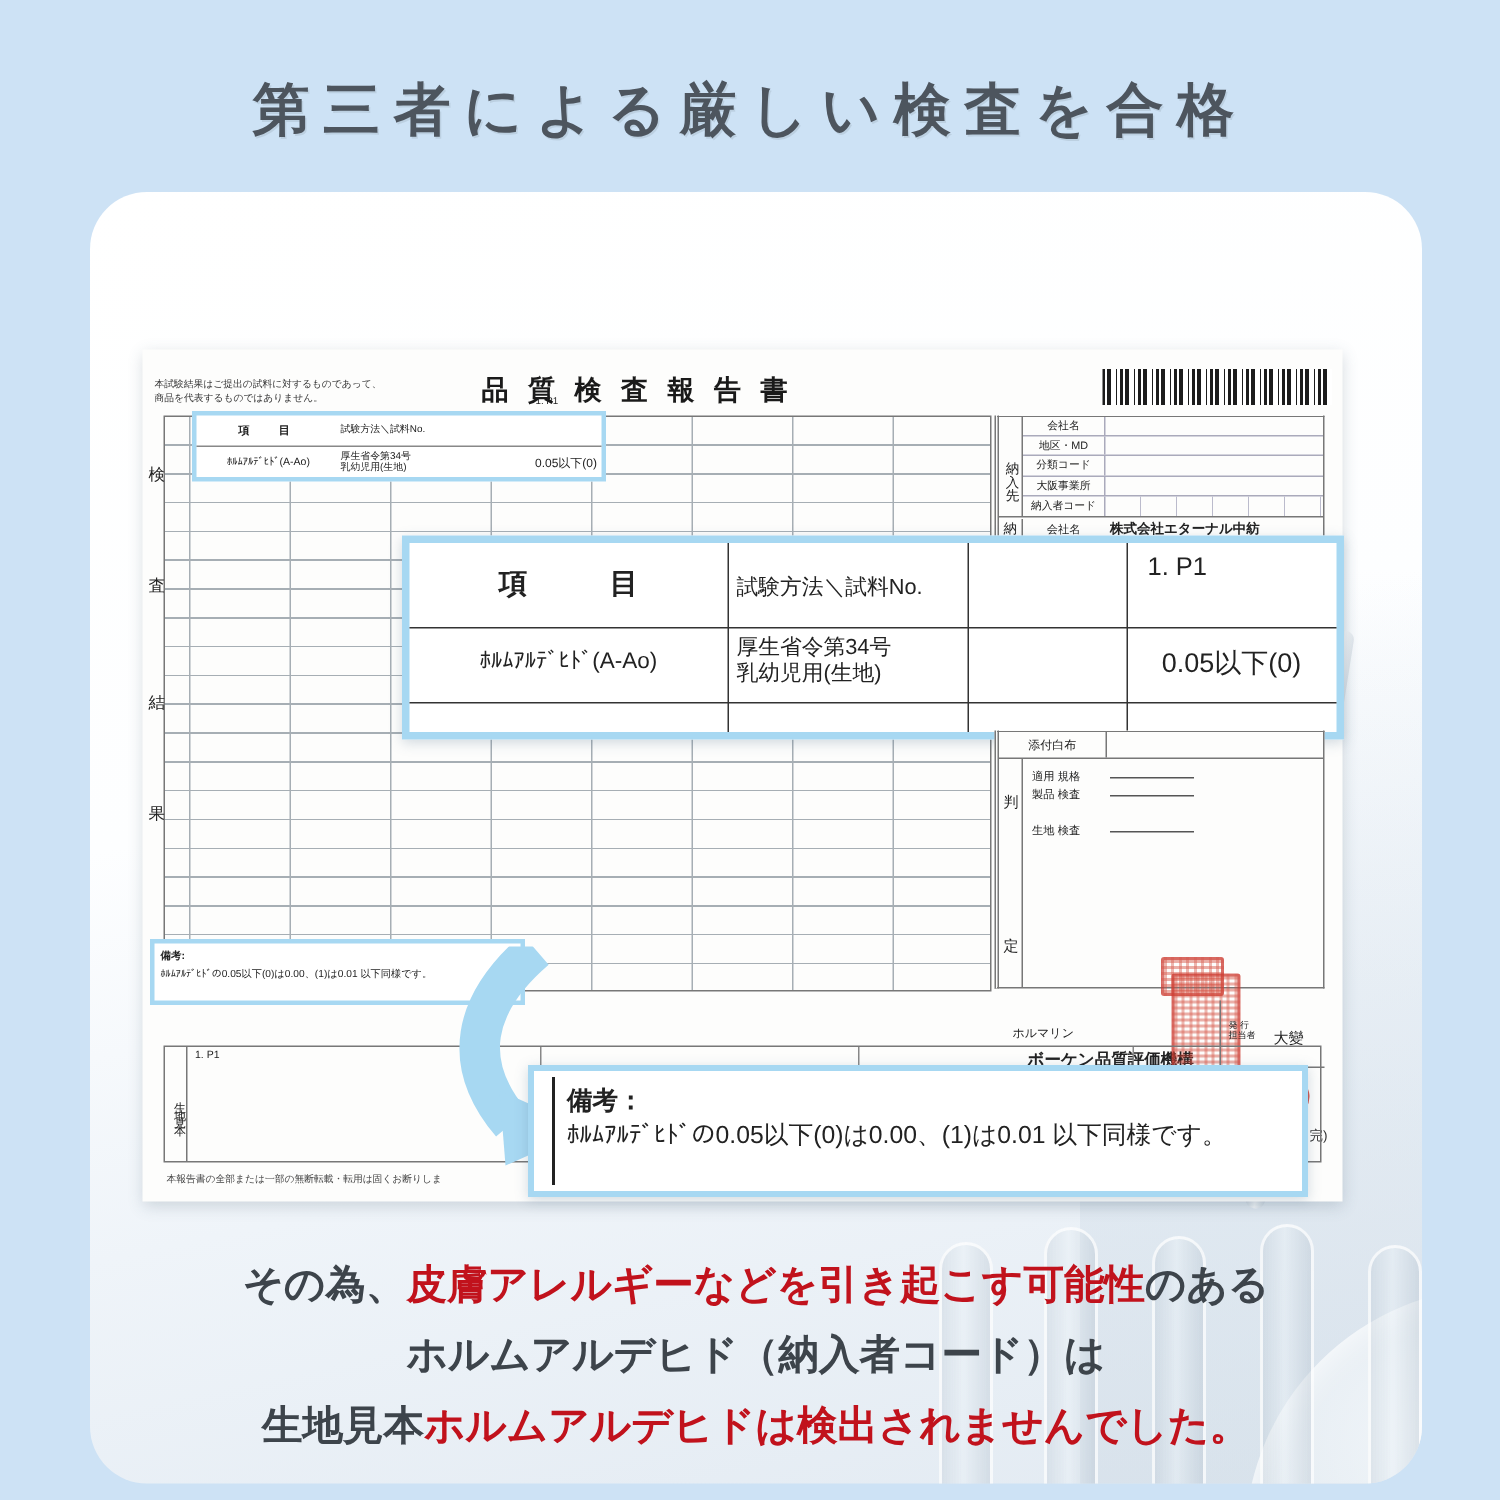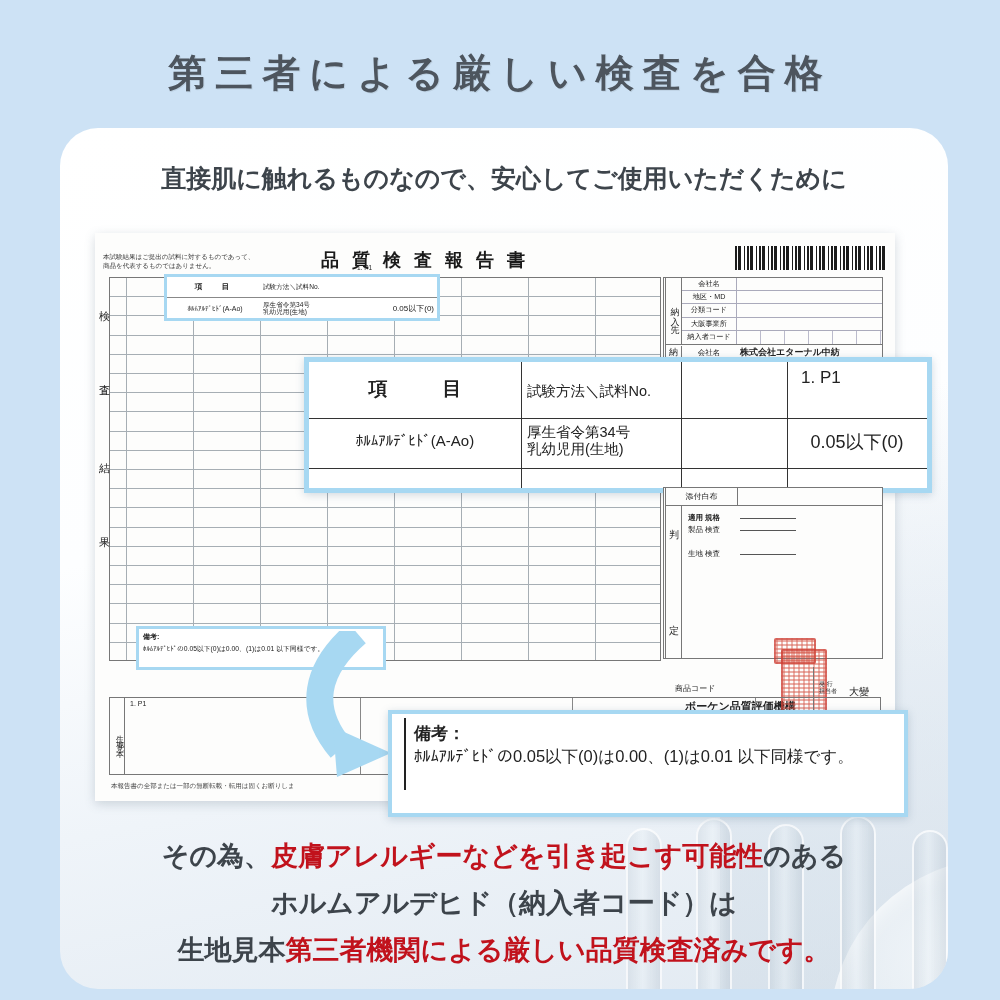--- a/index.html
+++ b/index.html
@@ -53,21 +53,21 @@
   .doc-title { left:226px; top:15px; font-size:18px; font-weight:bold;
     letter-spacing:13px; color:#1a1a1a; white-space:nowrap; }
   .barcode { left:640px; top:13px; width:153px; height:24px;
     background:repeating-linear-gradient(90deg,#1c1c1c 0 2px,#fff 2px 3px,#1c1c1c 3px 6px,#fff 6px 9px,#1c1c1c 9px 10px,#fff 10px 12px); }
 
   .grid { left:14px; top:44px; width:552px; height:384px; border:1px solid #777;
     background:repeating-linear-gradient(180deg,transparent 0 18.2px,#a6aeb4 18.2px 19.2px); }
   .gv { position:absolute; top:0; width:1px; height:100%; background:#a6aeb4; }
   .rowlab { position:absolute; left:4px; font-size:11px; color:#222; }
 
-  .hl-box { border:3px solid #a7d8f2; background:#fff; position:absolute;margin-left:36px; }
+  .hl-box { border:3px solid #a7d8f2; background:#fff; position:absolute; }
   .mini-callout { left:33px; top:41px; width:276px; height:47px; display:flex; flex-direction:column; }
   .mini-r { display:flex; flex:1; align-items:center; }
   .mini-r.hd { border-bottom:1px solid #888; }
   .m-c1 { width:96px; text-align:center; font-size:7.5px; font-weight:bold; letter-spacing:6px; }
   .m-c1b { width:96px; text-align:center; font-size:7px; }
   .m-c2 { width:80px; font-size:6.6px; line-height:7.5px; }
   .m-c3 { width:44px; }
   .m-c4 { flex:1; font-size:8px; text-align:right; padding-right:3px; }
   .sample-tiny { left:262px; top:31px; font-size:6.5px; }
 
@@ -135,39 +135,38 @@
   .boken { position:absolute; left:36px; top:8px; width:182px; height:62px;
     background:repeating-linear-gradient(135deg,#f8e9e9 0 3px,#f3dcdc 3px 5px);
     display:flex; align-items:center; justify-content:center; }
   .boken span { font-size:21px; font-weight:bold; font-style:italic; color:#1c3fa0; letter-spacing:1px; }
   .strip-v { position:absolute; top:0; width:1px; height:100%; background:#888; }
   .footnote { left:16px; top:549px; font-size:6.5px; color:#444; white-space:nowrap; }
   .footfrag { left:398px; top:549px; font-size:6.5px; color:#444; }
 
   .arrow-svg { left:150px; top:398px; width:160px; height:170px; z-index:5; }
 
-  .callout2 { left:257px; top:477px; width:520px; height:107px; border-width:4px;
+  .callout2 { left:257px; top:477px; width:520px; height:88px; border-width:4px;
     box-shadow:0 2px 8px rgba(80,110,140,0.25); z-index:6; }
   .c2-line { position:absolute; left:12px; top:4px; width:2px; height:72px; background:#222; }
   .c2-lab { position:absolute; left:22px; top:8px; font-size:17px; font-weight:bold; }
   .c2-txt { position:absolute; left:22px; top:32px; font-size:16.5px; white-space:nowrap; }
 
   
   .conclusion { position:absolute; left:0; top:710px; width:888px; text-align:center;
     font-weight:bold; font-size:27px; color:#3d444b; z-index:4; }
   .conclusion div { margin-bottom:11px; }
   .red { color:#c1121c; }
 </style>
 </head>
 <body>
 
 <div class="page-title">第三者による厳しい検査を合格</div>
 
 <div class="card">
-  <div class="intro l1">直接肌に触れるものなので、安心してご使用いただくために</div>
 
   <div class="wash"></div>
   <div class="tube-diagonal"></div>
   <div class="flask"></div>
   <div class="tubes">
     <div class="tube" style="left:8px;  top:14px;"></div>
     <div class="tube" style="left:78px; top:4px;"></div>
     <div class="tube" style="left:150px;top:10px;"></div>
     <div class="tube" style="left:222px;top:2px;"></div>
     <div class="tube" style="left:294px;top:16px; height:250px;"></div>
@@ -268,38 +267,38 @@
 
     <div class="abs attach">
       <div class="att-hd">
           <span class="lab">添付白布</span>
         </div>
       <div class="att-body">
         <div class="att-side">
           <span style="top:22px;">判</span>
           <span style="top:118px;">定</span>
         </div>
-        <div class="att-row" style="top:4px;font-weight:bold;">
+        <div class="att-row" style="top:4px;">
             <span class="lab">適用 規格</span>
             <span class="dash"></span>
           </div>
         <div class="att-row" style="top:16px;">
             <span class="lab">製品 検査</span>
             <span class="dash"></span>
           </div>
         <div class="att-row" style="top:40px;">
             <span class="lab">生地 検査</span>
             <span class="dash"></span>
           </div>
         <div class="stamp-sq" style="left:108px; top:132px; width:42px; height:26px;"></div>
       </div>
     </div>
 
     <div class="issuer">
-      <div class="abs iss-org1">商品コード</div>
+      <div class="abs iss-org1">ホルマリン</div>
       <div class="abs iss-org2">ボーケン品質評価機構</div>
       <div class="abs iss-org3">大阪事業所</div>
       <div class="stamp-sq" style="left:118px; top:-10px; width:46px; height:66px;"></div>
       <div class="iss-div"></div>
       <div class="iss-h"></div>
       <div class="iss-lab" style="left:156px; top:22px;">
         <span>発 行</span><br>
         <span>担当者</span>
       </div>
       <div class="iss-name">大變</div>
@@ -331,15 +330,15 @@
     <div class="hl-box callout2">
       <div class="c2-line"></div>
       <div class="c2-lab">備考：</div>
       <div class="c2-txt">ﾎﾙﾑｱﾙﾃﾞﾋﾄﾞの0.05以下(0)は0.00、(1)は0.01  以下同様です。</div>
     </div>
   </div>
 
   <div class="conclusion">
     <div><span>その為、</span><span class="red">皮膚アレルギーなどを引き起こす可能性</span><span>のある</span></div>
     <div><span>ホルムアルデヒド（納入者コード）は</span></div>
-    <div><span>生地見本</span><span class="red">第三者機関による厳しい品質検査済みです。</span></div>
+    <div><span>生地見本</span><span class="red">ホルムアルデヒドは検出されませんでした。</span></div>
   </div>
 </div>
 
 </body></html>

